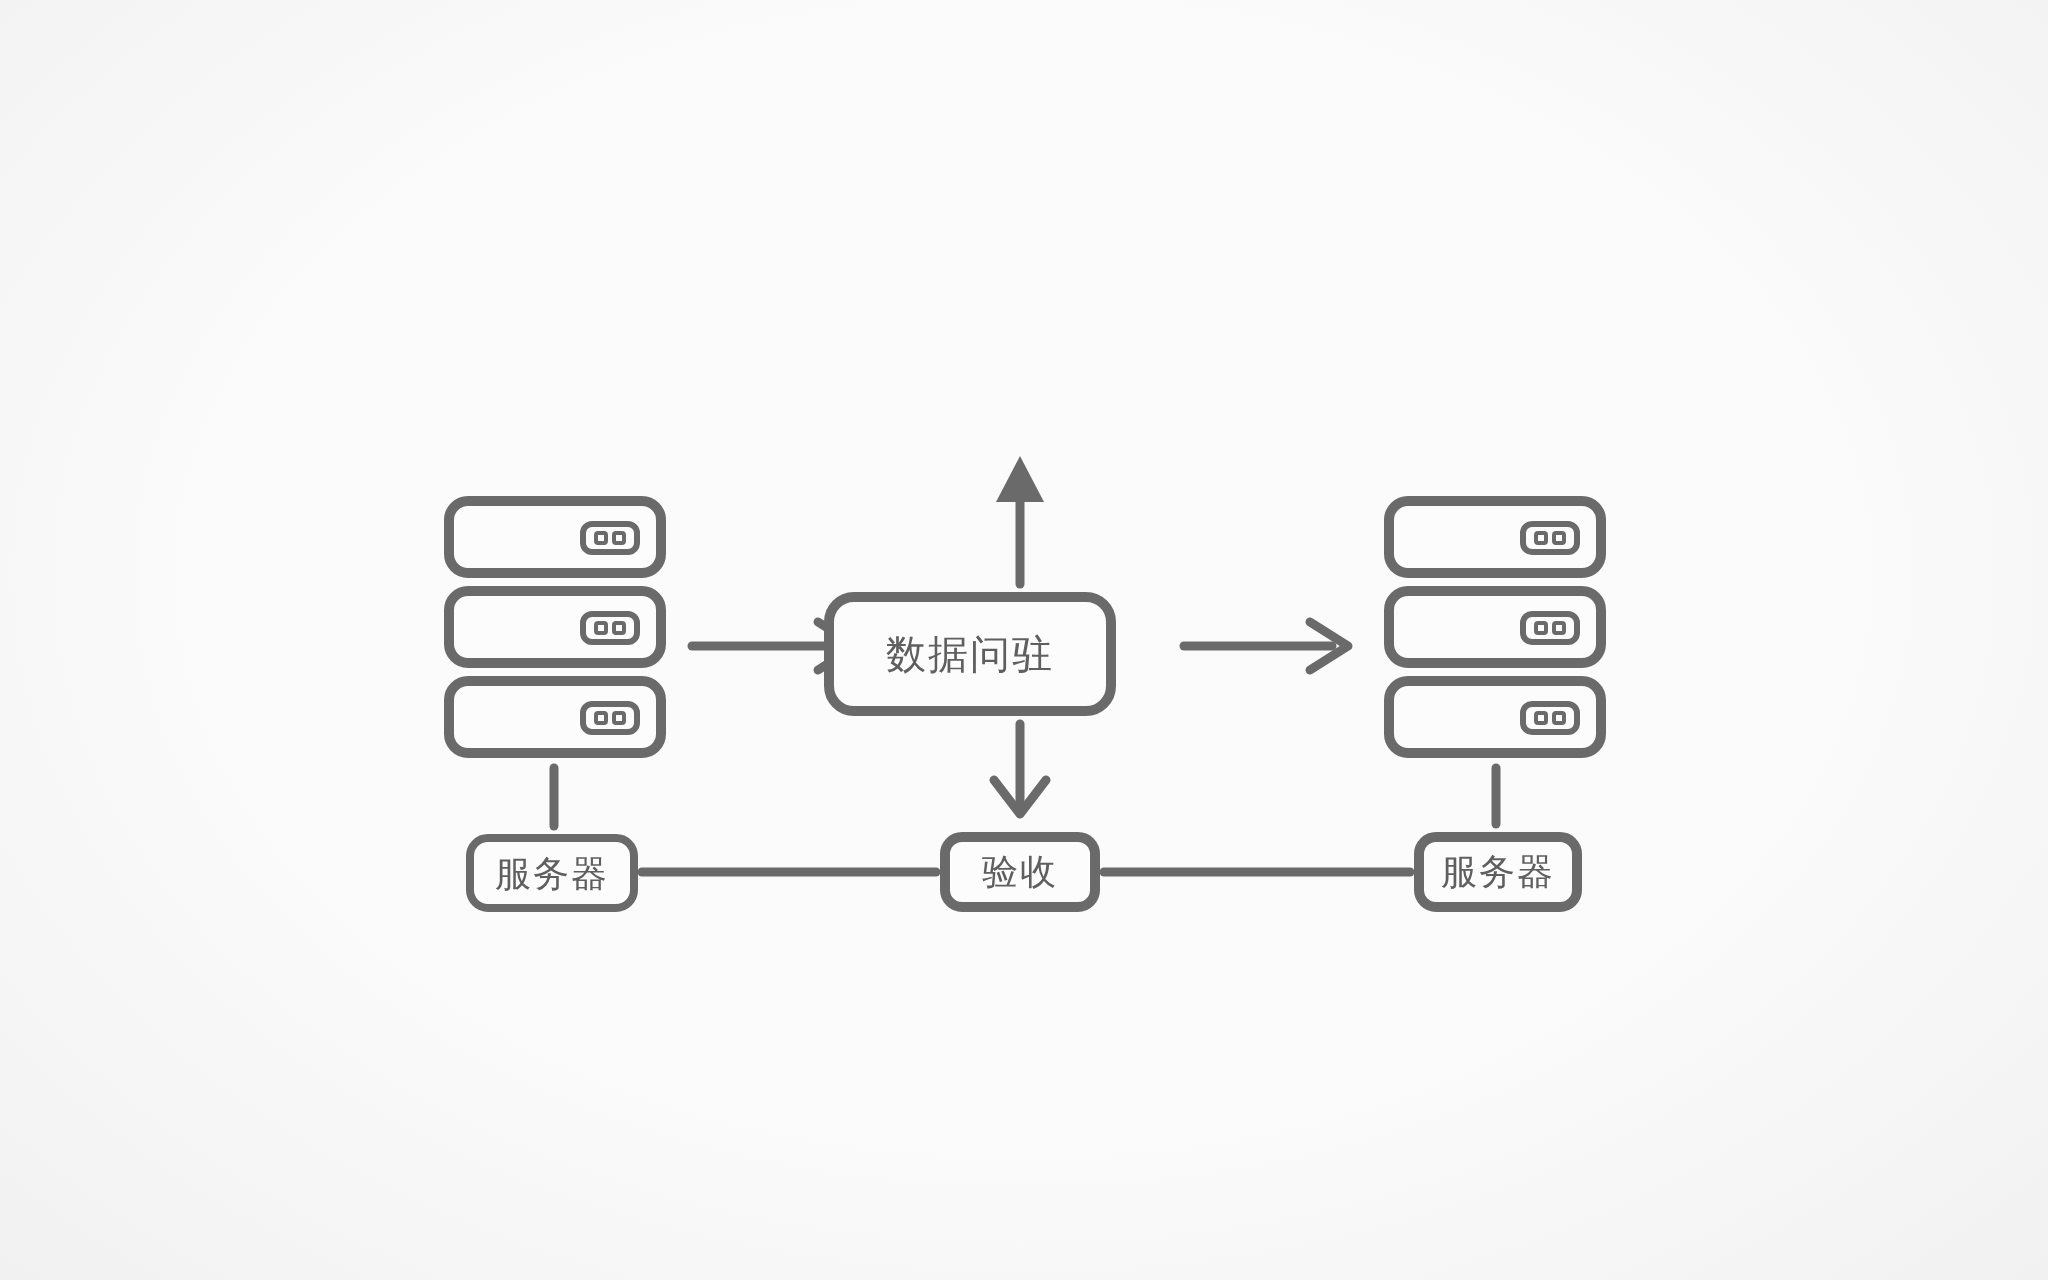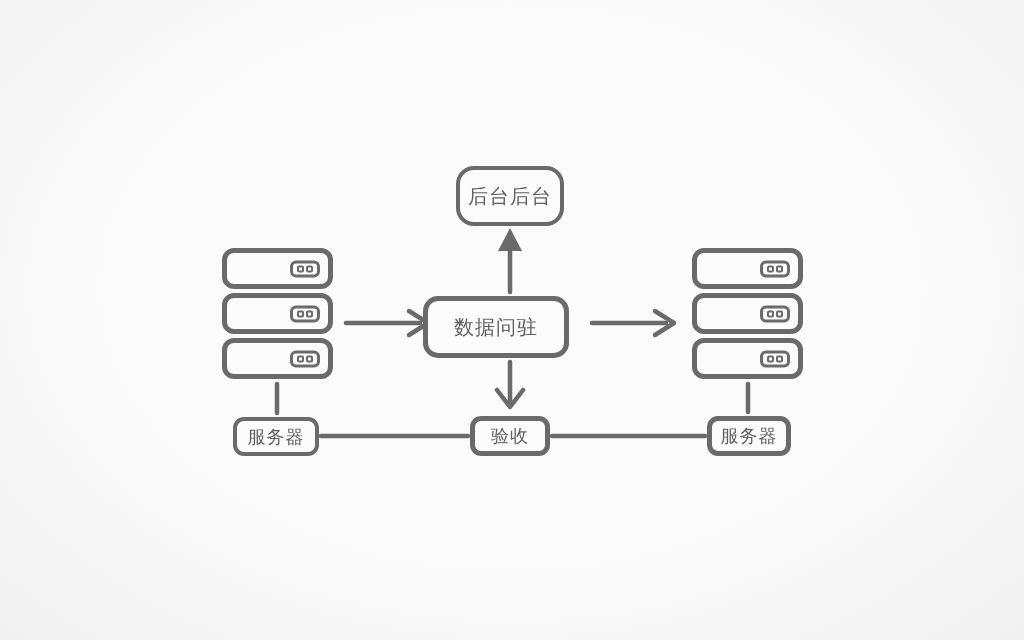--- a/index.html
+++ b/index.html
@@ -21,21 +21,21 @@
     position:absolute;
     display:flex;align-items:center;justify-content:center;
     background:#fcfcfc;
     border:4px solid var(--stroke);
     color:var(--text);
     font-size:20px;
     letter-spacing:1px;
     box-sizing:border-box;
   }
   .node-top{left:456px;top:166px;width:108px;height:60px;border-radius:18px;}
-  .node-center{left:423px;top:296px;width:146px;height:62px;border-radius:15px;border-width:5px;}
+  .node-center{left:412px;top:296px;width:146px;height:62px;border-radius:15px;border-width:5px;}
   .node-bleft{left:233px;top:417px;width:86px;height:39px;border-radius:11px;font-size:18px;}
   .node-bcenter{left:470px;top:416px;width:80px;height:40px;border-radius:11px;border-width:5px;font-size:18px;text-align:right;}
   .node-bright{left:707px;top:416px;width:84px;height:40px;border-radius:11px;border-width:5px;font-size:18px;}
 
   .stack{position:absolute;width:111px;display:flex;flex-direction:column;gap:4px;}
   .stack-left{left:222px;top:248px;}
   .stack-right{left:692px;top:248px;}
   .server-row{
     position:relative;height:41px;box-sizing:border-box;
     border:5px solid var(--stroke);border-radius:12px;background:#fcfcfc;
@@ -69,23 +69,20 @@
 
     <line x1="510" y1="362" x2="510" y2="402"></line>
     <polyline points="497,390 510,407 523,390"></polyline>
 
     <line x1="277" y1="384" x2="277" y2="413"></line>
     <line x1="748" y1="384" x2="748" y2="412"></line>
     <line x1="321" y1="436" x2="468" y2="436"></line>
     <line x1="552" y1="436" x2="705" y2="436"></line>
   </svg>
 
-  <div class="node node-top">
-    <span>后台后台</span>
-  </div>
 
   <div class="node node-center">
     <span>数据问驻</span>
   </div>
 
   <div class="node node-bleft">
     <span>服务器</span>
   </div>
 
   <div class="node node-bcenter">

